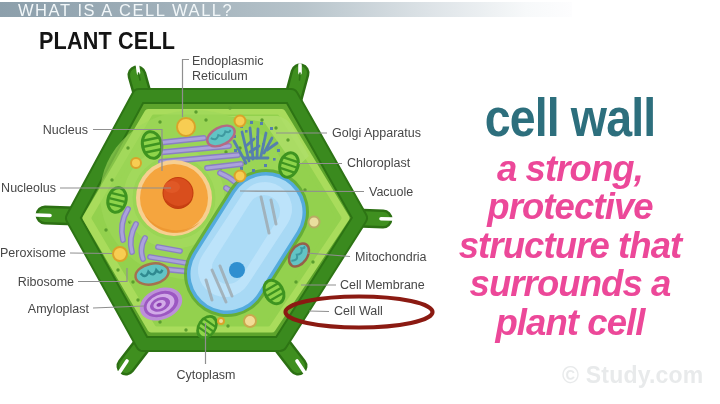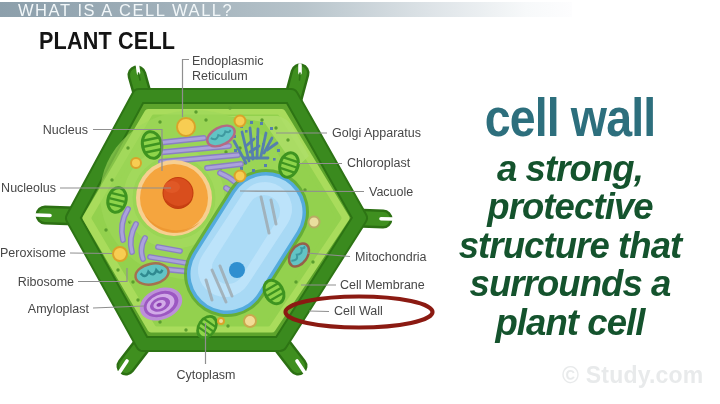--- a/index.html
+++ b/index.html
@@ -6,21 +6,21 @@
   body{width:720px;height:404px;overflow:hidden;background:#ffffff;
        font-family:"Liberation Sans", sans-serif;position:relative;}
   #topbar{position:absolute;left:0;top:2px;width:572px;height:15px;
     background:linear-gradient(90deg,#8c9fab 0%,#9fafb9 28%,#b6c3ca 52%,#dde3e7 75%,#f7f9fa 92%,#fdfdfe 100%);}
   #topbar span{position:absolute;left:18px;top:-1px;font-size:16.5px;color:#f2f7f9;
     letter-spacing:1.55px;font-weight:normal;}
   #plantcell{position:absolute;left:39px;top:27px;font-size:24px;font-weight:bold;
     color:#141414;letter-spacing:0.2px;transform:scaleX(0.9);transform-origin:left top;}
   #rightblock{position:absolute;left:425px;top:94px;width:290px;text-align:center;}
   #cw{font-size:53px;font-weight:bold;color:#2d6f7d;letter-spacing:-1px;line-height:48px;transform:scaleX(0.878);}
-  #def{margin-top:8px;font-size:36.5px;font-weight:bold;font-style:italic;color:#14532d;
+  #def{margin-top:8px;font-size:36.5px;font-weight:bold;font-style:italic;color:#ec4899;
     line-height:38.4px;letter-spacing:-0.9px;}
   #wm{position:absolute;left:562px;top:362px;font-size:24px;font-weight:bold;
     color:#e8eaeb;letter-spacing:0.2px;font-size:23px;}
 </style>
 </head>
 <body>
 <div id="topbar">
     <span>WHAT IS A CELL WALL?</span>
   </div>
 <div id="plantcell">PLANT CELL</div>

